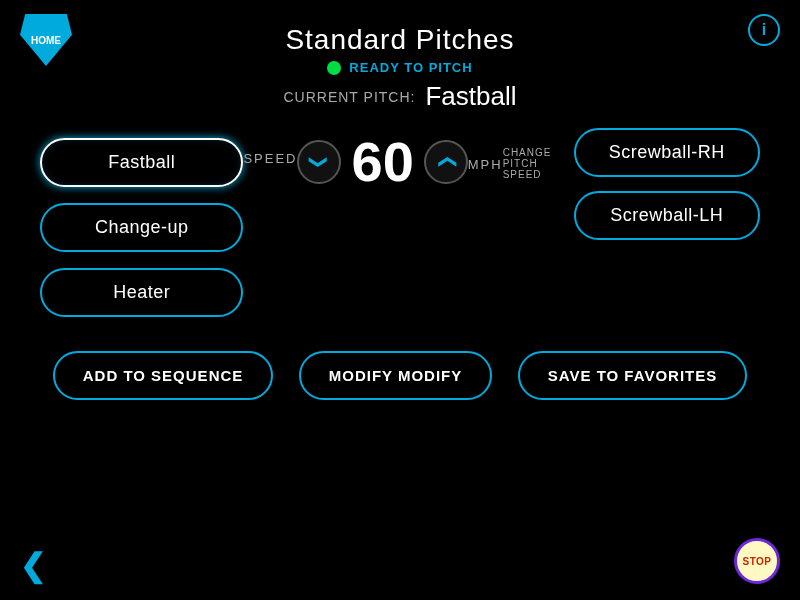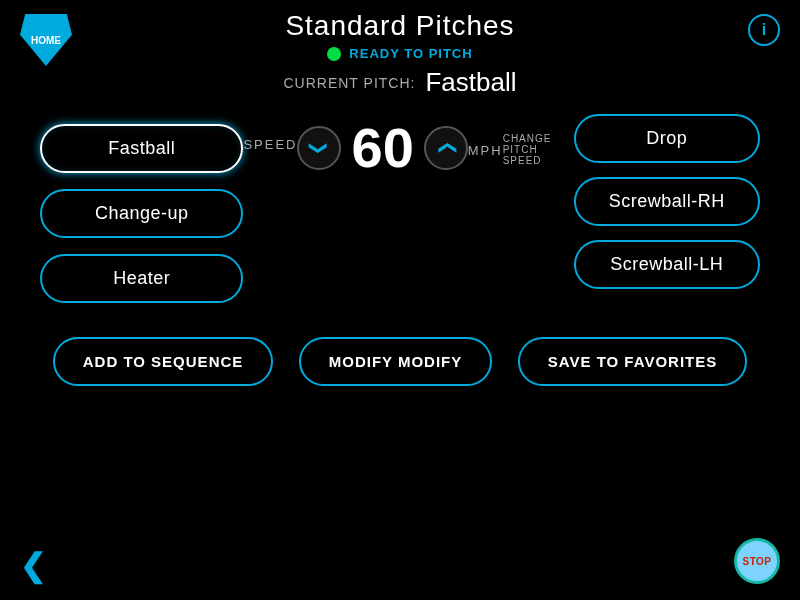--- a/index.html
+++ b/index.html
@@ -11,21 +11,21 @@
       color: #fff;
       overflow: hidden;
       position: relative;
     }
 
     
     .header {
       display: flex;
       align-items: center;
       justify-content: center;
-      padding: 10px 20px 4px;
+      padding: 24px 20px 4px;
       position: relative;
     }
     .home-btn {
       position: absolute;
       left: 20px;
       top: 14px;
       background: #00aadd;
       border: none;
       color: #fff;
       font-size: 10px;
@@ -231,22 +231,22 @@
       font-weight: bold;
     }
 
     .stop-btn {
       position: absolute;
       bottom: 16px;
       right: 20px;
       width: 46px;
       height: 46px;
       border-radius: 50%;
-      border: 3px solid #14b8a6;
-      background: #7dd3fc;
+      border: 3px solid #6d28d9;
+      background: #fef9c3;
       color: #cc2200;
       font-size: 10px;
       font-weight: bold;
       cursor: pointer;
       display: flex;
       align-items: center;
       justify-content: center;
       letter-spacing: 0.5px;
     }
   </style>
@@ -282,21 +282,20 @@
     <div class="speed-row">
       <button class="speed-arrow" style="font-size:18px; transform:rotate(90deg);">❯</button>
       <span class="speed-value">60</span>
       <button class="speed-arrow" style="font-size:18px; transform:rotate(-90deg);">❯</button>
     </div>
     <span class="speed-unit">MPH</span>
     <span class="speed-change-label">CHANGE PITCH SPEED</span>
   </div>
 
   <div class="right-list">
-    <button class="pitch-btn">Drop</button>
     <button class="pitch-btn">Screwball-RH</button>
     <button class="pitch-btn">Screwball-LH</button>
   </div>
 
 </div>
 
 <div class="bottom-bar">
   <button class="action-btn">ADD TO SEQUENCE</button>
   <button class="action-btn">MODIFY MODIFY</button>
   <button class="action-btn">SAVE TO FAVORITES</button>

